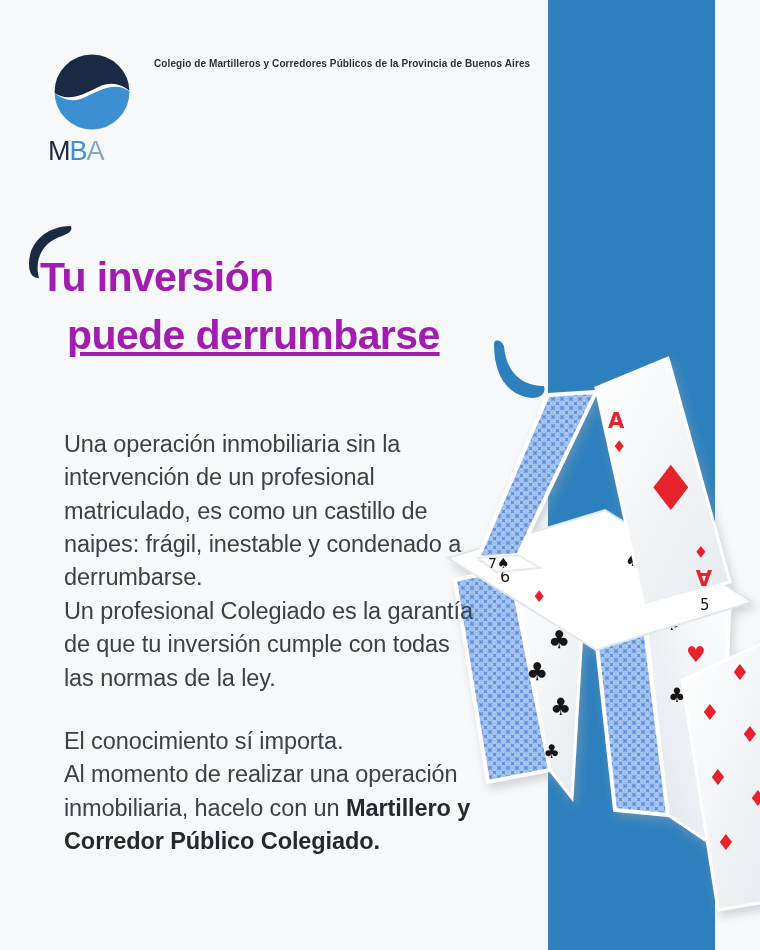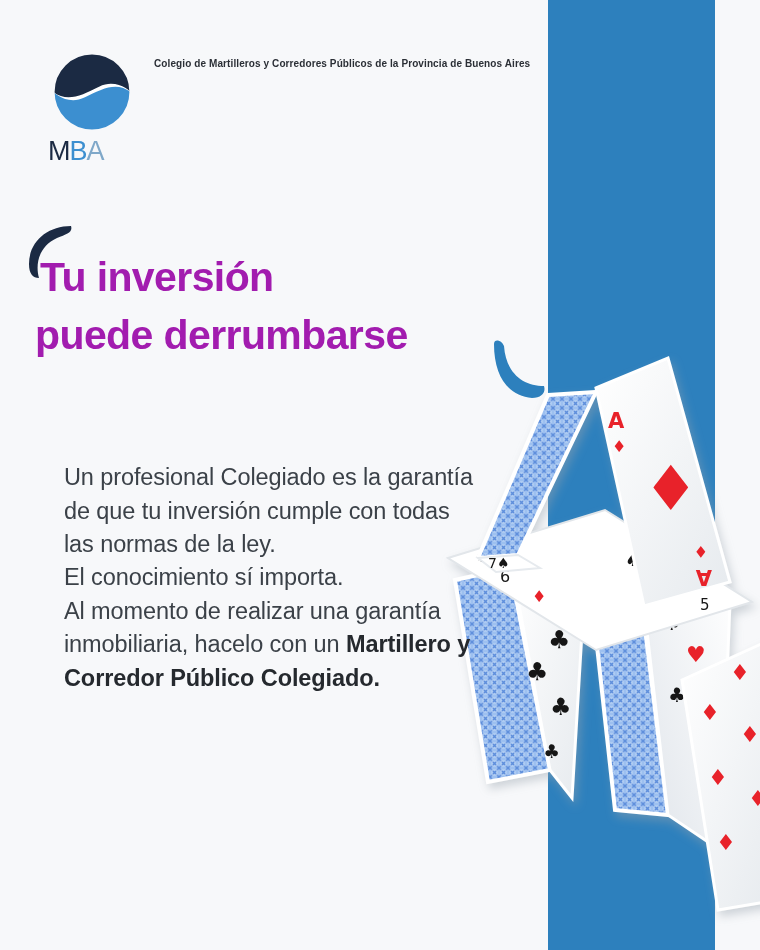--- a/index.html
+++ b/index.html
@@ -92,21 +92,21 @@
   .title-line {
     font-size: 41px;
     font-weight: 700;
     color: #a21caf;
     letter-spacing: -0.6px;
     line-height: 1.42;
     position: relative;
     z-index: 3;
   }
   .title-line.l1 { padding-left: 40px; }
-  .title-line.l2 { padding-left: 35px; }
+  .title-line.l2 { padding-left: 67px; text-decoration: underline; }
 
   .quote-dark {
     position: absolute;
     left: 27px;
     top: -24px;
     width: 46px;
     height: 56px;
     z-index: 1;
   }
   .quote-blue {
@@ -127,21 +127,21 @@
     z-index: 4;
   }
 
   .para {
     font-size: 23.5px;
     line-height: 1.42;
     color: #3b4148;
     font-weight: 400;
     letter-spacing: -0.1px;
   }
-  .para + .para { }
+  .para + .para { margin-top: 30px; }
   .para b { font-weight: 700; color: #25292e; }
 
   
   .card-house {
     position: absolute;
     left: 400px;
     top: 210px;
     width: 380px;
     height: 740px;
     z-index: 2;
@@ -266,22 +266,22 @@
     </svg>
     <div class="title-line l1">Tu inversión</div>
     <div class="title-line l2">puede derrumbarse</div>
     <svg class="quote-blue" viewBox="0 0 58 62">
       <path d="M4,4 C4,36 18,56 42,58 C52,58 56,52 54,46 C34,46 16,34 14,6 C12,0 4,-2 4,4 Z" fill="#2d80bd"></path>
     </svg>
   </div>
 
   <div class="body-copy">
     <div class="para">
-      <br>
+      <span>Una operación inmobiliaria sin la intervención de un profesional matriculado, es como un castillo de naipes: frágil, inestable y condenado a derrumbarse.</span><br>
       <span>Un profesional Colegiado es la garantía de que tu inversión cumple con todas las normas de la ley.</span>
     </div>
     <div class="para">
       <span>El conocimiento sí importa.</span><br>
-      <span>Al momento de realizar una garantía inmobiliaria, hacelo con un </span><b>Martillero y Corredor Público Colegiado.</b>
+      <span>Al momento de realizar una operación inmobiliaria, hacelo con un </span><b>Martillero y Corredor Público Colegiado.</b>
     </div>
   </div>
 
 </div>
 
 </body></html>

